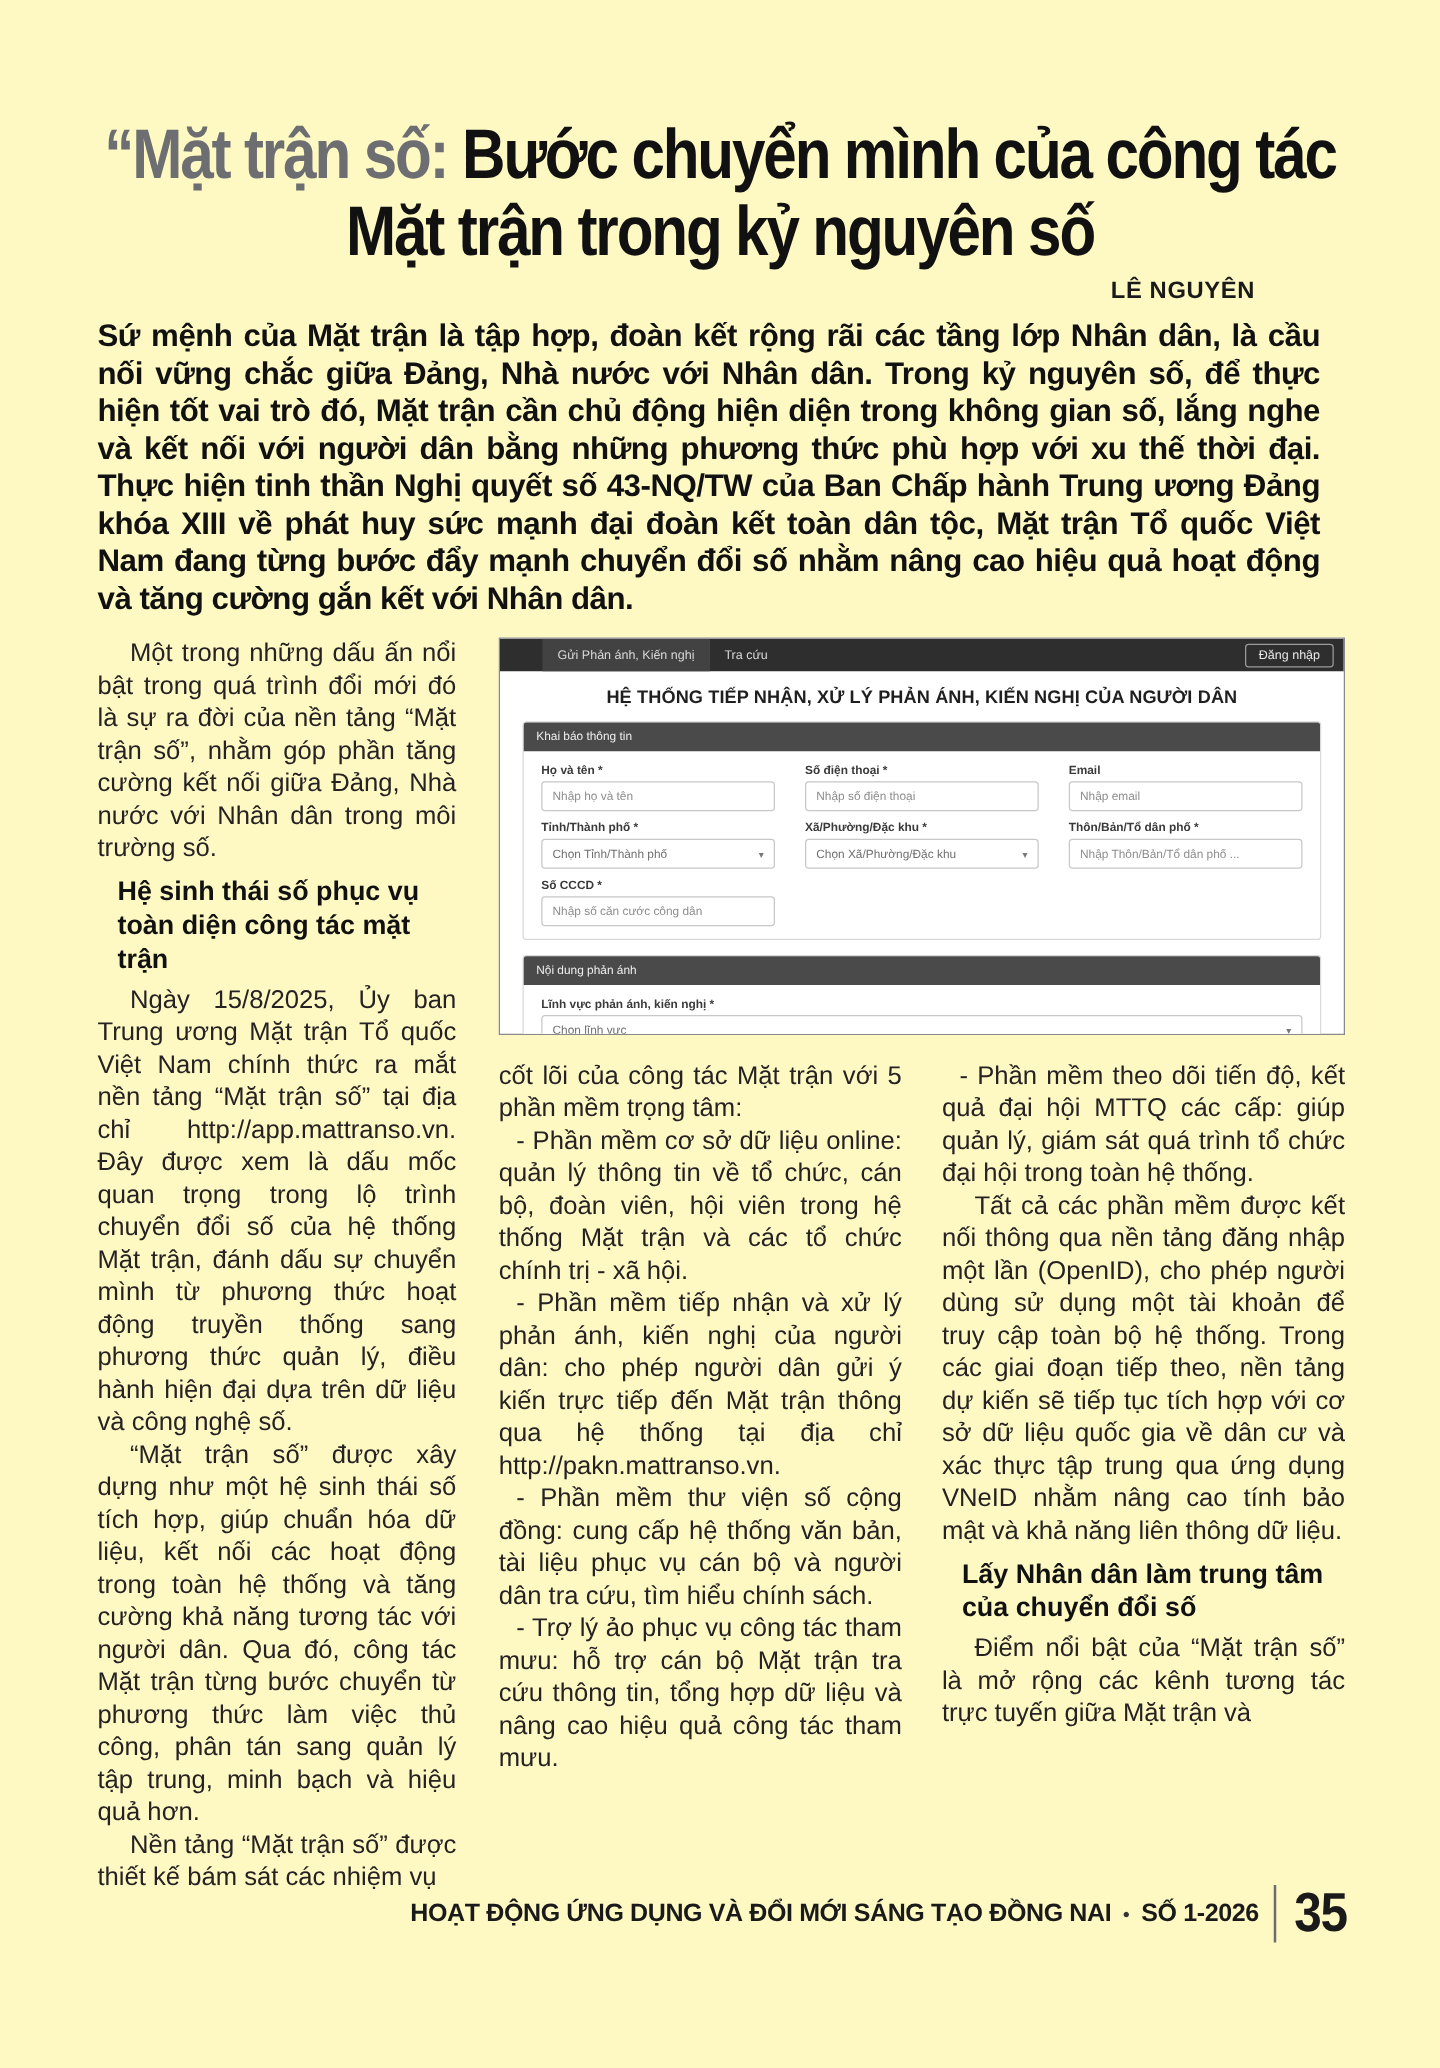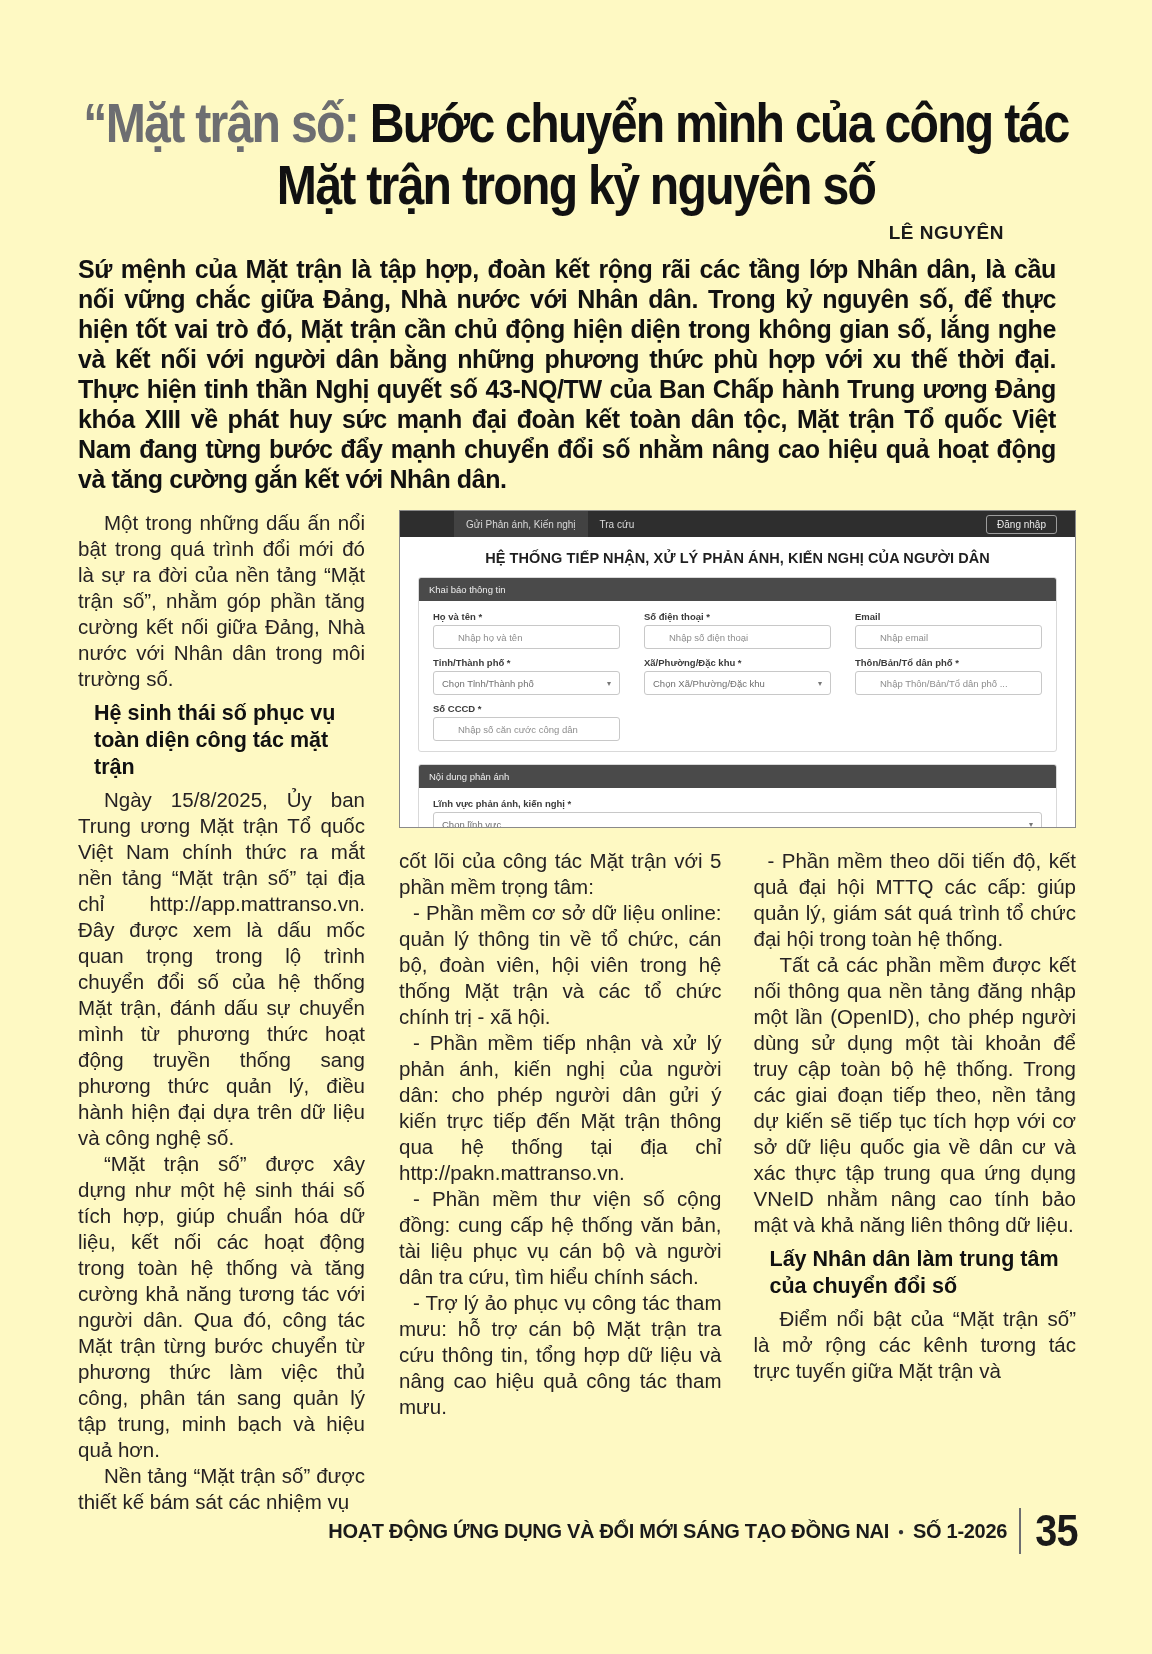--- a/index.html
+++ b/index.html
@@ -27,40 +27,40 @@
   .col h3 { font-size:21.5px; line-height:27px; font-weight:bold; color:#111;
             margin:8px 0 6px 16px; }
   .col-left { width:287px; flex:none; }
   .right-wrap { flex:1; min-width:0; }
   .two-cols { display:flex; gap:32px; margin-top:20px; }
   .two-cols .col { flex:1; min-width:0; }
   
   .shot { width:100%; height:318px; border:1px solid #8a8a8a; background:#fff;
           overflow:hidden; }
   .shot-nav { height:26px; background:#2e2e2e; display:flex; align-items:stretch;
-              color:#d9d9d9; font-size:10px; padding-left:54px; }
+              color:#d9d9d9; font-size:10px; padding-left:34px; }
   .tab { display:flex; align-items:center; padding:0 12px; cursor:pointer; }
   .tab.active { background:#424242; }
   .nav-spacer { flex:1; }
-  .login-btn { align-self:center; margin-right:18px; background:transparent;
+  .login-btn { align-self:center; margin-right:8px; background:transparent;
                border:1px solid #9c9c9c; border-radius:3px; color:#e8e8e8;
                font-size:10px; padding:3px 10px;
                font-family:"Liberation Sans", sans-serif; }
   .shot-title { text-align:center; font-size:14.5px; font-weight:bold; color:#1f1f1f;
                 margin:13px 20px 11px 20px; letter-spacing:0.1px; }
   .card { margin:0 18px 12px 18px; border:1px solid #d9d9d9; border-radius:3px;
           background:#fff; }
   .card-head { background:#4a4a4a; color:#efefef; font-size:9.5px;
                padding:6px 10px; border-radius:2px 2px 0 0; }
   .card-body { padding:4px 14px 10px 14px; }
   .grid3 { display:grid; grid-template-columns:1fr 1fr 1fr; column-gap:24px; row-gap:2px; }
   .field label { display:block; font-size:9.5px; font-weight:bold; color:#3a3a3a;
                  margin:6px 0 3px 0; }
   .field input { width:100%; height:24px; border:1px solid #c8c8c8; border-radius:3px;
-                 padding:0 24px; font-size:9.5px; color:#444;
+                 padding:0 8px; font-size:9.5px; color:#444;
                  font-family:"Liberation Sans", sans-serif; }
   .field input::placeholder { color:#8d8d8d; opacity:1; }
   .select { width:100%; height:24px; border:1px solid #c8c8c8; border-radius:3px;
             padding:0 8px; font-size:9.5px; color:#6f6f6f; display:flex;
             align-items:center; justify-content:space-between; background:#fff;
             cursor:pointer;gap:32px; }
   .caret { color:#777; font-size:8px; }
   
   .footer { position:absolute; right:72px; bottom:98px; display:flex;
             align-items:center; color:#1a1a1a; }

